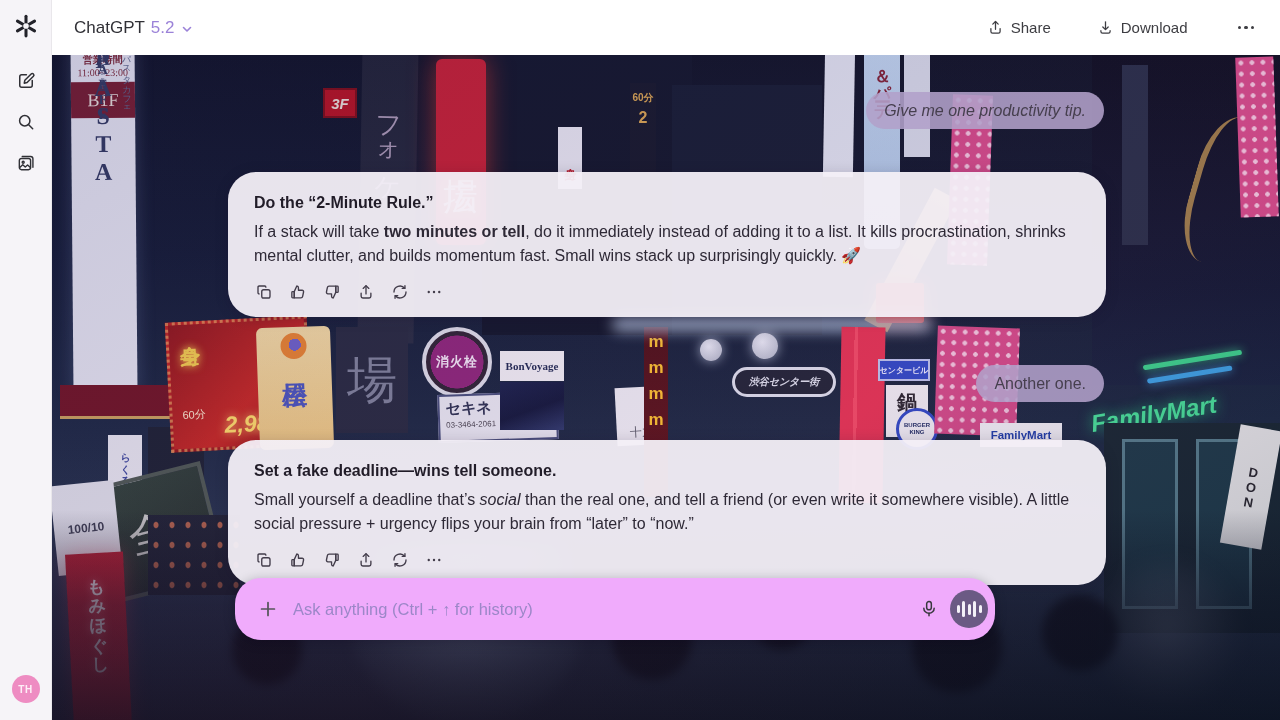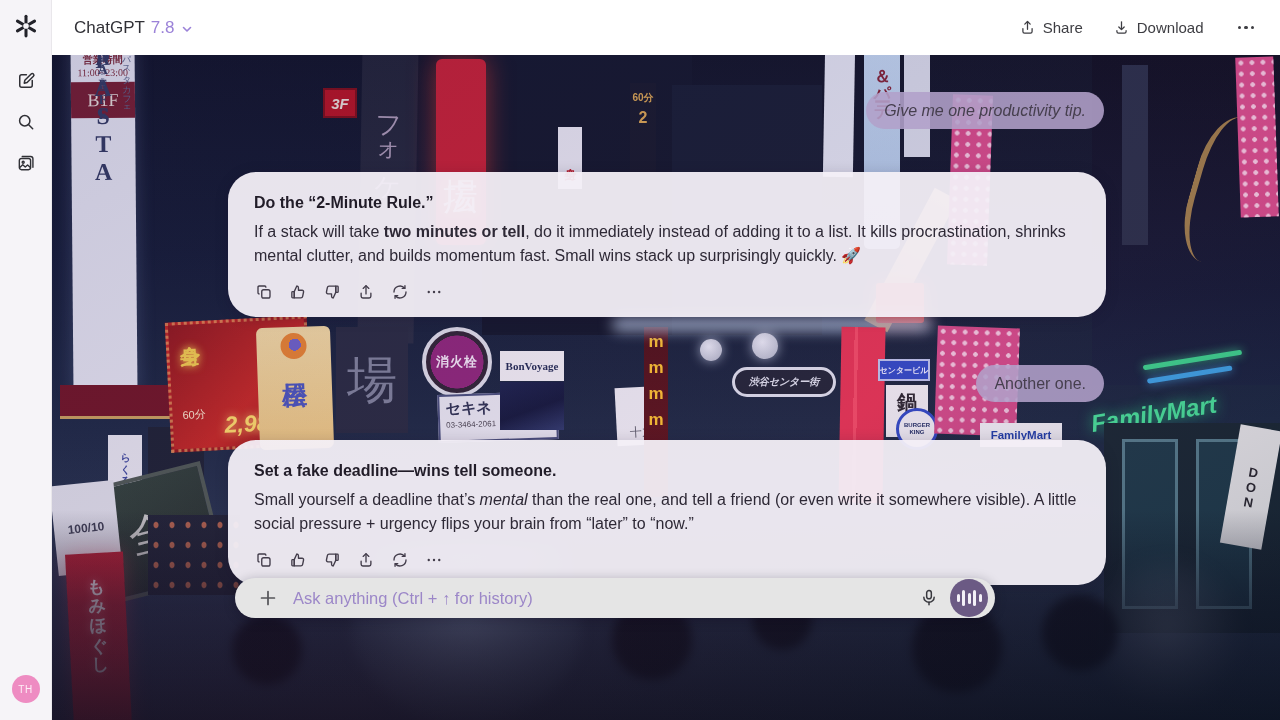--- a/index.html
+++ b/index.html
@@ -15,34 +15,34 @@
     background:#f6f4f8; z-index:40; display:flex; flex-direction:column; align-items:center;
     border-right:1px solid rgba(0,0,0,.05);
   }
   .logo { margin-top:13px; width:26px; height:26px; color:#22222a; }
   .side-icons { margin-top:30px; display:flex; flex-direction:column; gap:17px; align-items:center; }
   .side-btn { width:24px; height:24px; color:#303036; cursor:pointer; display:flex; align-items:center; justify-content:center; }
   .side-btn svg { width:20px; height:20px; }
   .side-spacer { flex:1; }
   .avatar {
     margin-bottom:17px; width:28px; height:28px; border-radius:50%;
-    background:#ee8cc2; color:#fdeef6; font-size:10px; font-weight:normal; letter-spacing:.5px;
+    background:#ee8cc2; color:#fdeef6; font-size:10px; font-weight:bold; letter-spacing:.5px;
     display:flex; align-items:center; justify-content:center; cursor:pointer;
   }
 
   
   .header {
     position:absolute; left:52px; top:0; width:1228px; height:55px; background:#ffffff; z-index:35;
     display:flex; align-items:center; justify-content:space-between; padding:0 22px;
   }
   .model-select { display:flex; align-items:center; gap:6px; cursor:pointer; }
   .app-name { font-size:17px; color:#303036; font-weight:500; }
   .model-ver { font-size:17px; color:#9b82d8; font-weight:500; }
   .chev { width:12px; height:12px; color:#9b82d8; margin-top:2px; }
-  .header-right { display:flex; align-items:center; gap:30px; color:#3d3d42; }
+  .header-right { display:flex; align-items:center; gap:46px; color:#3d3d42; }
   .hbtn { display:flex; align-items:center; gap:7px; font-size:15px; cursor:pointer; }
   .hbtn svg { width:17px; height:17px; }
   .hmore { display:flex; gap:3px; cursor:pointer; padding:4px; }
   .hmore i { width:3.5px; height:3.5px; border-radius:50%; background:#3d3d42; }
 
   
   .bg {
     position:absolute; left:52px; top:55px; width:1228px; height:665px; overflow:hidden; z-index:1;
     background:linear-gradient(180deg,#0a1322 0%,#0e1b30 30%,#17283f 55%,#23354c 75%,#2a3c55 100%);
   }
@@ -200,21 +200,21 @@
   }
   .a1 { top:117px;padding-left:26px; } .a2 { top:385px; }
   .ai-title { font-size:16px; font-weight:bold; color:#211c28; margin-bottom:8px; }
   .ai-body { font-size:16px; line-height:24px; }
   .ai-actions { display:flex; gap:15px; margin-top:14px; color:#423c4a; align-items:center; }
   .ai-actions .act { width:19px; height:19px; cursor:pointer; display:flex; align-items:center; justify-content:center; }
   .ai-actions svg { width:18px; height:18px; }
 
   
   .composer {
-    position:absolute; left:235px; top:578px; width:760px; height:40px; background:#e5e5e5;
+    position:absolute; left:235px; top:578px; width:760px; height:62px; background:#f0abfc;
     border-radius:26px; display:flex; align-items:center; padding:0 7px 0 22px; z-index:15;
     box-shadow:0 2px 12px rgba(10,5,25,.28);
   }
   .plus-btn { width:22px; height:22px; color:#55555a; cursor:pointer; flex:none; }
   .composer input {
     flex:1; border:none; outline:none; margin-left:14px; font-size:16.5px; color:#3a3144;
     font-family:"Liberation Sans", sans-serif; background:transparent;
   }
   .composer input::placeholder { color:#9c87c8; opacity:1; }
   .mic-btn { width:34px; height:34px; color:#38383e; cursor:pointer; flex:none; display:flex; align-items:center; justify-content:center; }
@@ -265,21 +265,21 @@
     </div>
     <div class="side-spacer"></div>
     <div class="avatar">
       <span>TH</span>
     </div>
   </div>
 
   <div class="header">
     <div class="model-select">
       <span class="app-name">ChatGPT</span>
-      <span class="model-ver">7.8</span>
+      <span class="model-ver">5.2</span>
       <svg class="chev" viewBox="0 0 12 12" fill="none" stroke="currentColor" stroke-width="1.6" stroke-linecap="round" stroke-linejoin="round">
           <path d="M2.5 4.5 6 8l3.5-3.5"></path>
         </svg>
     </div>
     <div class="header-right">
       <div class="hbtn">
         <svg viewBox="0 0 24 24" fill="none" stroke="currentColor" stroke-width="1.8" stroke-linecap="round" stroke-linejoin="round">
           <path d="M12 14.5V4"></path>
             <path d="m8.2 7.2 3.8-3.7 3.8 3.7"></path>
             <path d="M5.5 13.5v4.2a2.3 2.3 0 0 0 2.3 2.3h8.4a2.3 2.3 0 0 0 2.3-2.3v-4.2"></path>
@@ -494,21 +494,21 @@
         </span>
       </div>
     </div>
 
     <div class="bubble-user u2">
       <span>Another one.</span>
     </div>
 
     <div class="bubble-ai a2">
       <div class="ai-title">Set a fake deadline—wins tell someone.</div>
-      <div class="ai-body"><span>Small yourself a deadline that’s </span><em>mental</em><span> than the real one, and tell a friend (or even write it somewhere visible). A little social pressure + urgency flips your brain from “later” to “now.”</span></div>
+      <div class="ai-body"><span>Small yourself a deadline that’s </span><em>social</em><span> than the real one, and tell a friend (or even write it somewhere visible). A little social pressure + urgency flips your brain from “later” to “now.”</span></div>
       <div class="ai-actions">
         <span class="act">
           <svg viewBox="0 0 24 24" fill="none" stroke="currentColor" stroke-width="1.8" stroke-linecap="round" stroke-linejoin="round">
               <rect x="9" y="9" width="11" height="11" rx="2.5"></rect>
               <path d="M5.5 14.5A1.5 1.5 0 0 1 4 13V5.5A1.5 1.5 0 0 1 5.5 4H13a1.5 1.5 0 0 1 1.5 1.5"></path>
             </svg>
         </span>
         <span class="act">
           <svg viewBox="0 0 24 24" fill="none" stroke="currentColor" stroke-width="1.8" stroke-linecap="round" stroke-linejoin="round">
               <path d="M7 11.5 10.4 4a2.3 2.3 0 0 1 2.2 2.3V9.6h4.8a2 2 0 0 1 2 2.4l-1.2 5.9a2.4 2.4 0 0 1-2.4 1.9H7z"></path>

